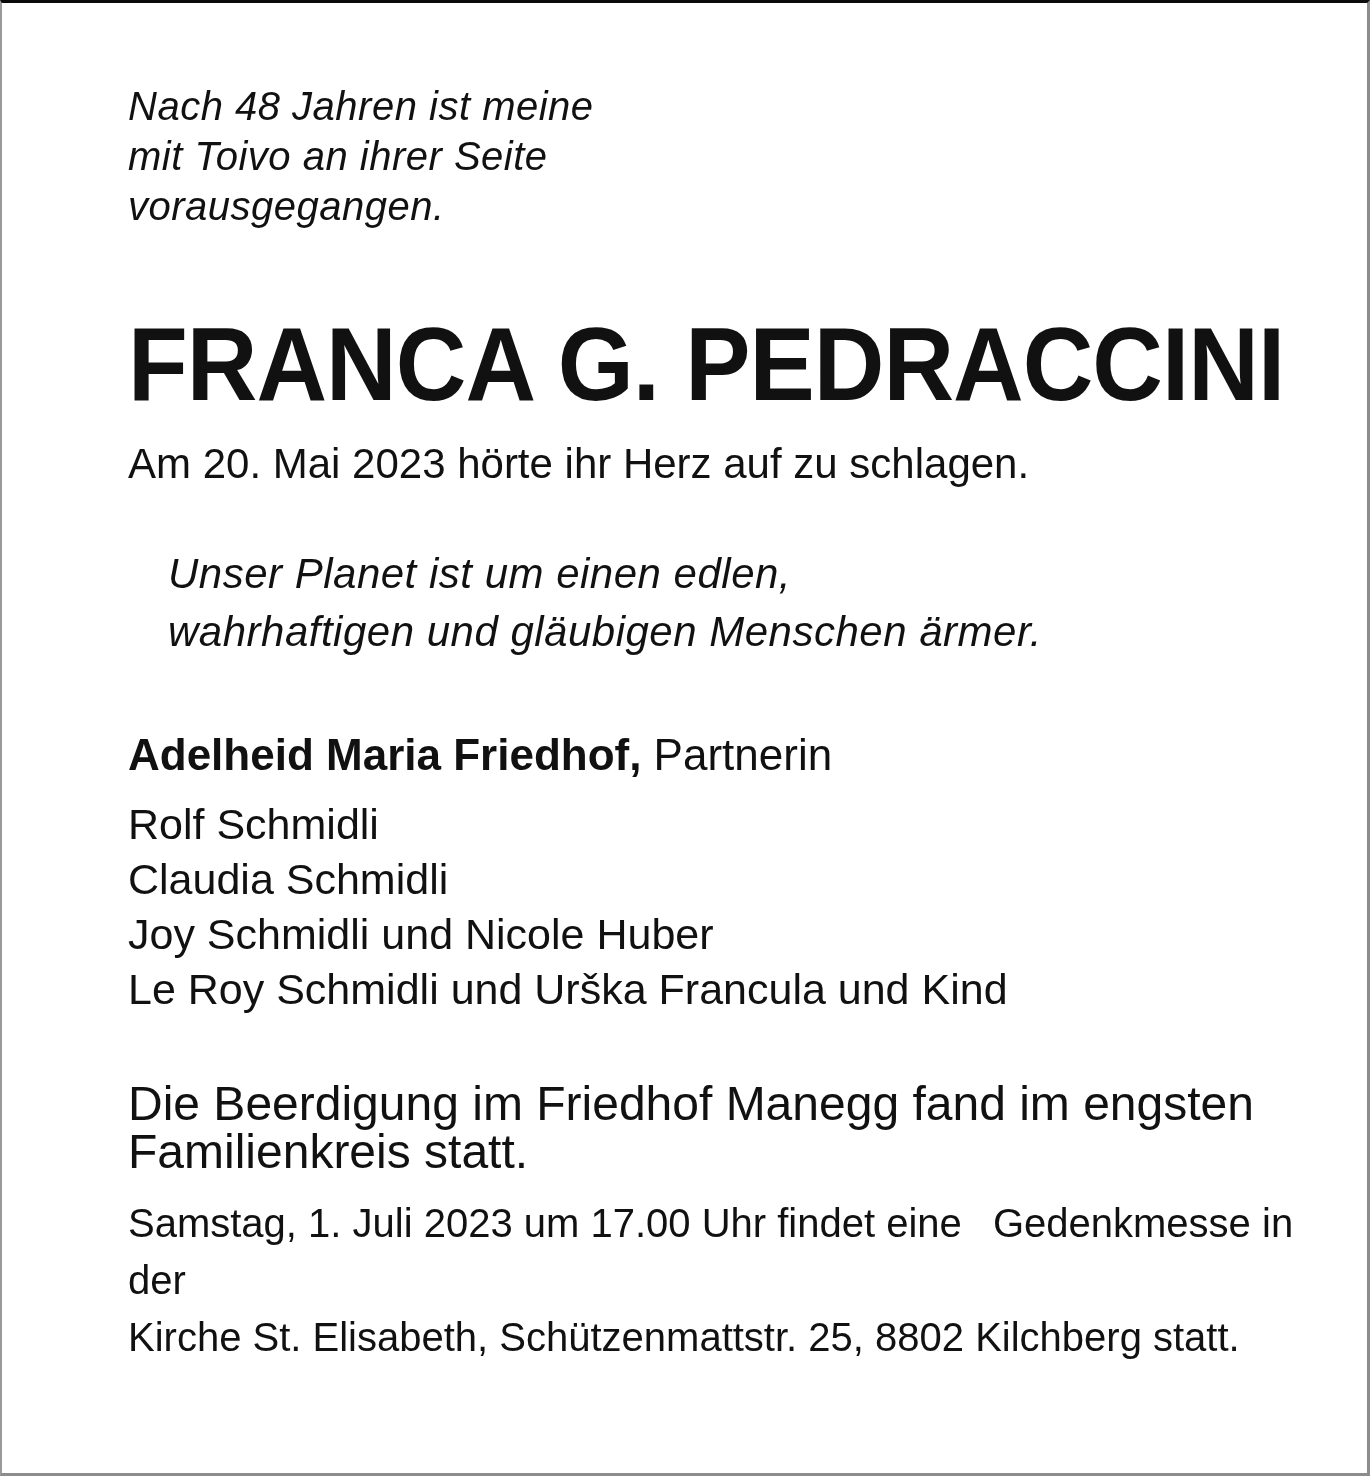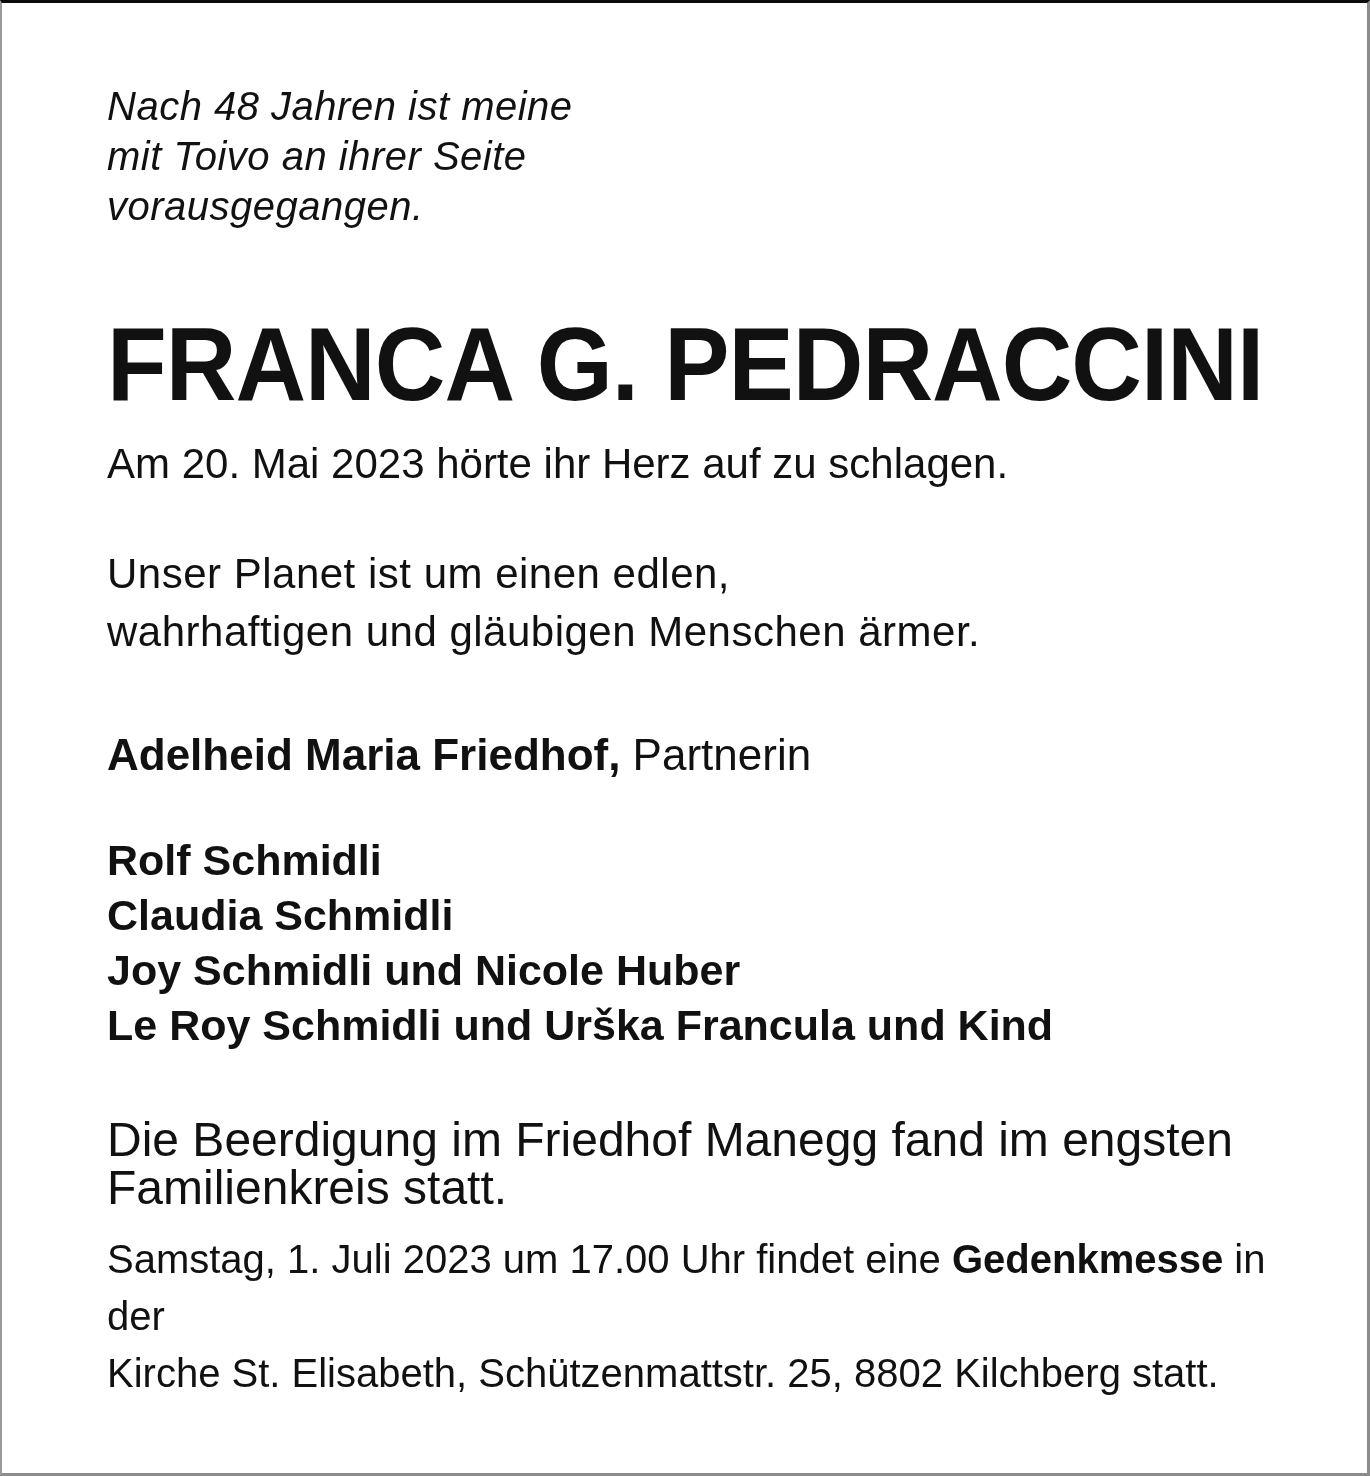--- a/index.html
+++ b/index.html
@@ -12,20 +12,21 @@
     width: 1370px;
     height: 1476px;
     background: #ffffff;
     border-top: 3px solid #0a0a0a;
     border-right: 3px solid #8c8c8c;
     border-bottom: 3px solid #8c8c8c;
     border-left: 2px solid #9a9a9a;
     overflow: hidden;
     font-family: "Liberation Sans", sans-serif;
     color: #111111;
+    padding-left: 21px;
   }
   .content {
     padding-left: 105px;
     padding-right: 60px;
   }
   .intro {
     margin-top: 78px;
     font-size: 40px;
     line-height: 50px;
     font-style: italic;
@@ -45,49 +46,51 @@
   .death-line {
     margin-top: 23px;
     font-size: 42px;
     line-height: 50px;
     font-weight: 400;
   }
   .quote {
     margin-top: 56px;
     font-size: 42px;
     line-height: 58px;
+    font-style: italic;
     font-weight: 400;
     letter-spacing: 0.5px;
+    margin-left: 40px;
   }
   .partner-line {
     margin-top: 68px;
     font-size: 44px;
     line-height: 52px;
   }
   .partner-name { font-weight: 700; }
   .partner-role { font-weight: 400; margin-top: 48px; }
   .family-list {
-    margin-top: 52px;
+    margin-top: 16px;
     font-size: 43px;
     line-height: 55px;
-    font-weight: 700;
+    font-weight: 400;
   }
   .burial-line {
     margin-top: 63px;
     font-size: 48px;
     line-height: 48px;
     font-weight: 400;
   }
   .memorial {
     margin-top: 19px;
     font-size: 40px;
     line-height: 57px;
     font-weight: 400;
   }
-  .bold { font-weight: 700; }
+  .bold { font-weight: 400; margin-left: 20px; }
 </style>
 </head>
 <body>
 
 <div class="page">
   <div class="content">
 
     <div class="intro">
       <div>Nach 48 Jahren ist meine</div>
       <div>mit Toivo an ihrer Seite</div>

